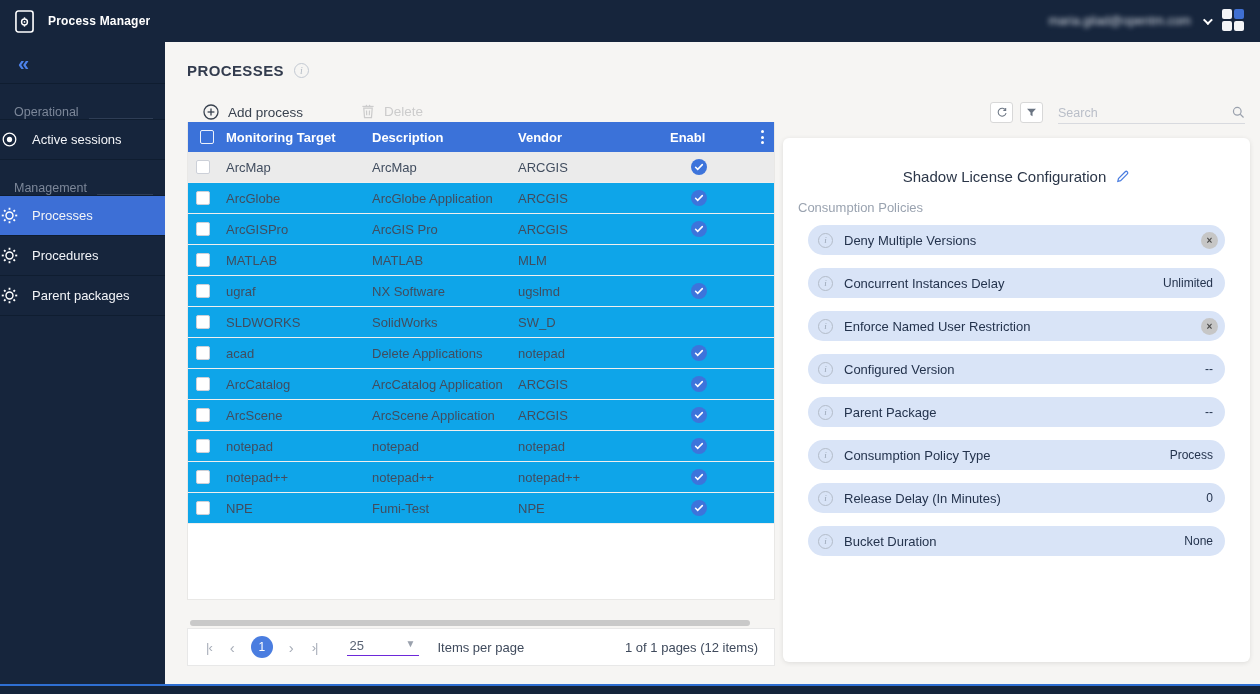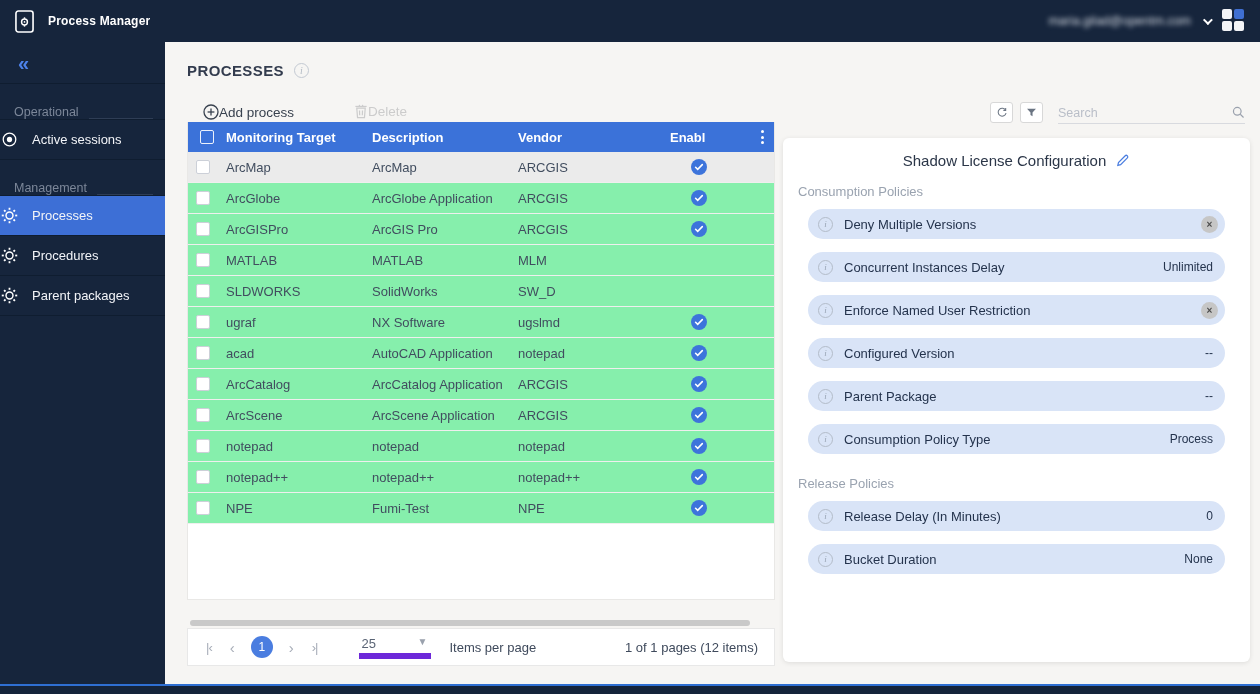--- a/index.html
+++ b/index.html
@@ -27,58 +27,58 @@
   .nav-item .nav-ic { width:18px; display:flex; justify-content:center; margin-right:14px; }
   .nav-item.active { background:#3d6fd6; }
 
   
   .content { position:absolute; left:165px; top:42px; width:1095px; height:642px; }
   .page-title-row { position:absolute; left:22px; top:20px; display:flex; align-items:center; gap:10px; }
   .page-title { font-size:15px; font-weight:700; color:#333c4e; letter-spacing:.4px; }
   .info-ic { width:15px; height:15px; border:1px solid #c3c9d2; border-radius:50%; color:#b2bac4; font-size:10px; font-style:italic; font-family:"Liberation Serif",serif; display:flex; align-items:center; justify-content:center; }
 
   .toolbar { position:absolute; left:0; top:60px; width:1095px; height:26px; }
-  .tb-btn { position:absolute; display:flex; align-items:center; font-size:13.5px; cursor:pointer; top:2px; }
+  .tb-btn { position:absolute; display:flex; align-items:center; gap:9px; font-size:13.5px; cursor:pointer; top:2px; }
   .tb-add { left:38px; color:#39424f; }
-  .tb-del { left:189px; color:#cccccc; cursor:default;align-items:flex-end; }
+  .tb-del { left:196px; color:#cccccc; cursor:default;align-items:flex-end; }
   .sq-btn { position:absolute; top:0; width:23px; height:21px; border:1px solid #d8d8d8; border-radius:3px; background:#fff; display:flex; align-items:center; justify-content:center; cursor:pointer; }
   .sq-refresh { left:825px; }
   .sq-filter { left:855px; }
   .search-wrap { position:absolute; left:893px; top:0; width:187px; height:22px; border-bottom:1px solid #d8dadf; display:flex; align-items:center; }
   .search-wrap input { border:none; outline:none; background:transparent; flex:1; font-size:12.5px; color:#5a6475; font-family:"Liberation Sans",sans-serif; }
   .search-wrap input::placeholder { color:#b9bec8; }
 
   
   .table { position:absolute; left:22px; top:80px; width:588px; height:478px; background:#fff; border:1px solid #e9e8e6; border-top:none; }
   .thead { display:grid; grid-template-columns:30px 146px 146px 152px 74px 1fr; height:30px; background:#3b72d9; color:#fff; font-size:13px; font-weight:700; align-items:center; }
   .thead .hc { padding-left:8px; white-space:nowrap; overflow:hidden; cursor:pointer; }
-  .trow { display:grid; grid-template-columns:30px 146px 146px 152px 74px 1fr; height:31px; align-items:center; font-size:13px; color:#414d5f; border-bottom:1px solid #efefee; background:#86efac; cursor:pointer; }
+  .trow { display:grid; grid-template-columns:30px 146px 146px 152px 74px 1fr; height:31px; align-items:center; font-size:13px; color:#414d5f; border-bottom:1px solid #efefee; background:#0ea5e9; cursor:pointer; }
   .trow.selected { background:#ebebeb; }
   .cell { padding-left:8px; white-space:nowrap; overflow:hidden; }
   .c-center { display:flex; justify-content:center; padding-left:0; }
   .cb { width:14px; height:14px; border:1px solid #ccd0d8; border-radius:2px; background:#fff; display:inline-block; cursor:pointer; }
   .cb.hdr { border-color:rgba(255,255,255,.9); background:transparent; }
   .dots { display:flex; flex-direction:column; gap:2.5px; margin-left:auto; margin-right:10px; cursor:pointer; }
   .dots i { width:3px; height:3px; background:#fff; border-radius:50%; }
   .chk { display:flex; }
 
   .hscroll { position:absolute; left:25px; top:578px; width:560px; height:6px; border-radius:3px; background:#c9c9c9; cursor:grab; }
 
   
   .pager { position:absolute; left:22px; top:586px; width:588px; height:38px; background:#fff; border:1px solid #e8e8e8; display:flex; align-items:center; font-size:13px; }
   .pg-ic { color:#a7adb8; font-size:13px; margin-left:18px; cursor:pointer; user-select:none; letter-spacing:-1px; }
   .pg-num { width:22px; height:22px; border-radius:50%; background:#4a7de0; color:#fff; font-size:12px; display:flex; align-items:center; justify-content:center; margin-left:16px; cursor:pointer; }
   .pg-num + .pg-ic { margin-left:16px; }
-  .page-size { margin-left:42px; width:72px; border-bottom:6px solid #6d28d9; display:flex; align-items:flex-start; justify-content:space-between; padding:0 4px 2px 2px; color:#5a6475; cursor:pointer; }
+  .page-size { margin-left:30px; width:72px; border-bottom:1px solid #6d28d9; display:flex; align-items:flex-start; justify-content:space-between; padding:0 4px 2px 2px; color:#5a6475; cursor:pointer; }
   .page-size .caret { color:#9aa1ad; font-size:10px; }
   .ipp { margin-left:18px; color:#3f4a5c; }
   .pg-summary { margin-left:auto; margin-right:16px; color:#3f4a5c; }
 
   
-  .panel { position:absolute; left:618px; top:96px; width:467px; height:524px; background:#fff; border-radius:6px; box-shadow:0 1px 5px rgba(0,0,0,.1); padding-top:12px; }
+  .panel { position:absolute; left:618px; top:96px; width:467px; height:524px; background:#fff; border-radius:6px; box-shadow:0 1px 5px rgba(0,0,0,.1); padding-top:28px; }
   .panel-title-row { display:flex; align-items:center; justify-content:center; gap:9px; height:20px; }
   .panel-title { font-size:15px; color:#2b3648; }
   .pencil { cursor:pointer; display:flex; }
   .psec-label { margin:14px 0 10px 15px; font-size:13px; color:#9aa3b0; }
   .psec-label.second { margin-top:22px; }
   .pill { height:30px; border-radius:15px; background:#d9e4f7; margin:0 25px 13px 25px; display:flex; align-items:center; padding:0 7px 0 10px; }
   .pill-info { width:15px; height:15px; border:1px solid #b3bcc9; border-radius:50%; color:#9aa6b6; font-size:9px; font-style:italic; font-family:"Liberation Serif",serif; display:flex; align-items:center; justify-content:center; flex:none; cursor:pointer; }
   .pill-label { margin-left:11px; font-size:13px; color:#24334d; }
   .pill-val { margin-left:auto; font-size:12px; color:#24334d; padding-right:5px; }
   .pill-badge { margin-left:auto; width:17px; height:17px; border-radius:50%; background:#c6c6c6; color:#4c4c4c; font-size:10px; font-weight:700; display:flex; align-items:center; justify-content:center; cursor:pointer; }
@@ -314,49 +314,49 @@
           <div class="cell">MATLAB</div>
           <div class="cell">MATLAB</div>
           <div class="cell">MLM</div>
           <div class="cell c-center"></div>
           <div class="cell"></div>
         </div>
         <div class="trow">
           <div class="cell c-center">
             <span class="cb"></span>
           </div>
+          <div class="cell">ugraf</div>
+          <div class="cell">NX Software</div>
+          <div class="cell">ugslmd</div>
+          <div class="cell c-center">
+            <span class="chk">
+              <svg width="16" height="16" viewBox="0 0 16 16">
+                <circle cx="8" cy="8" r="8" fill="#3d74db"></circle>
+                <path d="M4.6 8.3l2.1 2.1 4.6-4.8" stroke="#fff" stroke-width="1.6" fill="none" stroke-linecap="round"></path>
+              </svg>
+            </span>
+          </div>
+          <div class="cell"></div>
+        </div>
+        <div class="trow">
+          <div class="cell c-center">
+            <span class="cb"></span>
+          </div>
           <div class="cell">SLDWORKS</div>
           <div class="cell">SolidWorks</div>
           <div class="cell">SW_D</div>
           <div class="cell c-center"></div>
           <div class="cell"></div>
         </div>
         <div class="trow">
           <div class="cell c-center">
             <span class="cb"></span>
           </div>
-          <div class="cell">ugraf</div>
-          <div class="cell">NX Software</div>
-          <div class="cell">ugslmd</div>
-          <div class="cell c-center">
-            <span class="chk">
-              <svg width="16" height="16" viewBox="0 0 16 16">
-                <circle cx="8" cy="8" r="8" fill="#3d74db"></circle>
-                <path d="M4.6 8.3l2.1 2.1 4.6-4.8" stroke="#fff" stroke-width="1.6" fill="none" stroke-linecap="round"></path>
-              </svg>
-            </span>
-          </div>
-          <div class="cell"></div>
-        </div>
-        <div class="trow">
-          <div class="cell c-center">
-            <span class="cb"></span>
-          </div>
           <div class="cell">acad</div>
-          <div class="cell">AutoCAD Application</div>
+          <div class="cell">Delete Applications</div>
           <div class="cell">notepad</div>
           <div class="cell c-center">
             <span class="chk">
               <svg width="16" height="16" viewBox="0 0 16 16">
                 <circle cx="8" cy="8" r="8" fill="#3d74db"></circle>
                 <path d="M4.6 8.3l2.1 2.1 4.6-4.8" stroke="#fff" stroke-width="1.6" fill="none" stroke-linecap="round"></path>
               </svg>
             </span>
           </div>
           <div class="cell"></div>
@@ -500,21 +500,20 @@
           <span class="pill-info">i</span>
           <span class="pill-label">Parent Package</span>
           <span class="pill-val">--</span>
         </div>
         <div class="pill">
           <span class="pill-info">i</span>
           <span class="pill-label">Consumption Policy Type</span>
           <span class="pill-val">Process</span>
         </div>
       </div>
-    <div class="psec-label second">Release Policies</div>
     <div>
         <div class="pill">
           <span class="pill-info">i</span>
           <span class="pill-label">Release Delay (In Minutes)</span>
           <span class="pill-val">0</span>
         </div>
         <div class="pill">
           <span class="pill-info">i</span>
           <span class="pill-label">Bucket Duration</span>
           <span class="pill-val">None</span>

